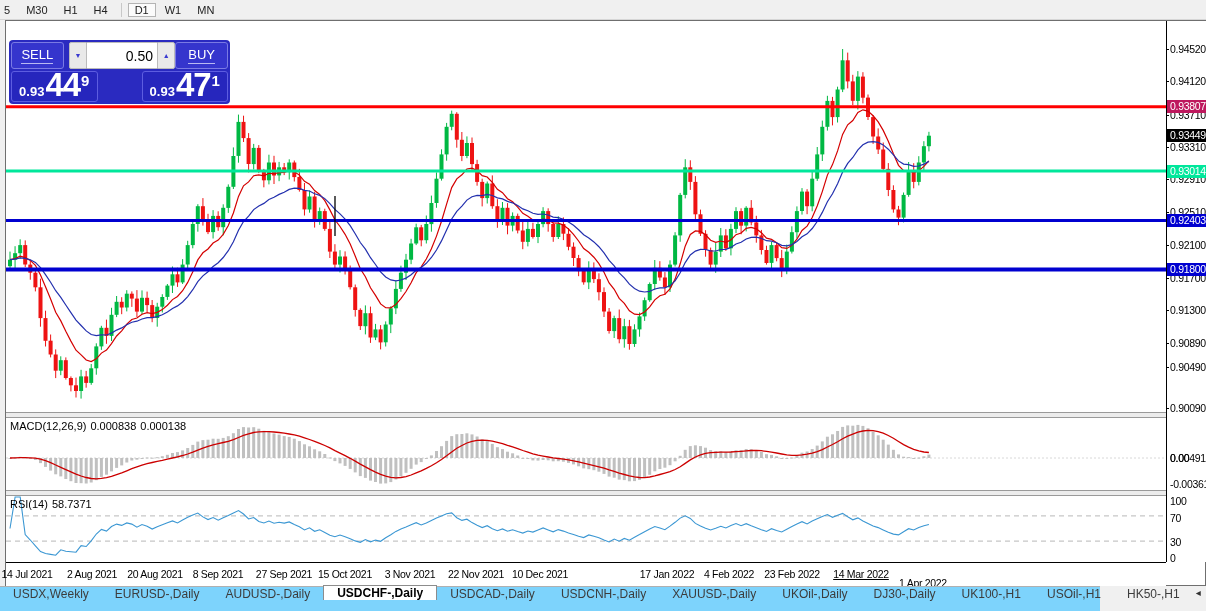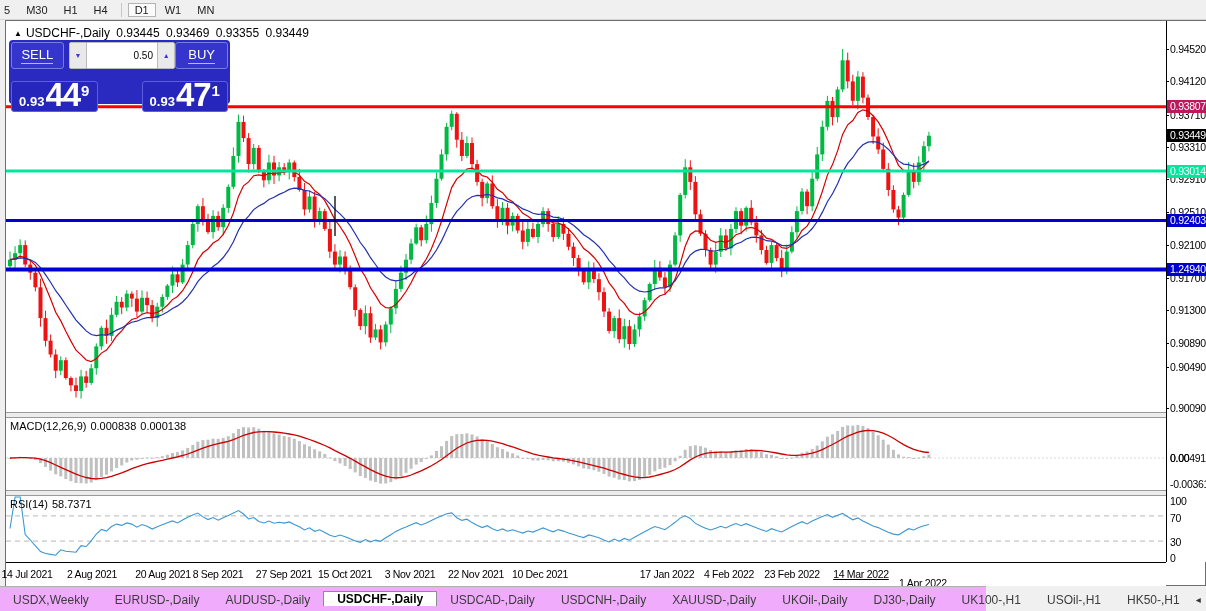--- a/index.html
+++ b/index.html
@@ -40,38 +40,38 @@
   .tp-row1{display:flex;height:27px;}
   .tp-btn{background:#3535cd;border:1px solid #7a7ae4;border-radius:3px;color:#fff;font-size:13px;
           display:flex;align-items:center;justify-content:center;cursor:pointer;}
   .tp-btn .ul{border-bottom:1px solid #b9b9f2;padding-bottom:1px;}
   .tp-sell{width:56px;} .tp-buy{width:56px;margin-left:auto;}
   .tp-spin{width:18px;background:#e9e9e9;border:1px solid #bbb;color:#3a3ad0;font-size:7px;
            display:flex;align-items:center;justify-content:center;cursor:pointer;}
   .tp-spin.dn{margin-left:5px;border-radius:2px 0 0 2px;}
   .tp-spin.up{border-radius:0 2px 2px 0;}
   .tp-vol{width:62px;background:#fff;border:1px solid #bbb;border-left:none;border-right:none;
-          font-size:10px;color:#000;text-align:right;padding:0 4px;font-family:"Liberation Sans",sans-serif;}
-  .tp-row2{display:flex;height:31px;margin-top:12px;gap:40px;}
+          font-size:14px;color:#000;text-align:right;padding:0 4px;font-family:"Liberation Sans",sans-serif;}
+  .tp-row2{display:flex;height:31px;margin-top:2px;gap:40px;}
   .tp-price{flex:1;background:#2626bd;border:1px solid #5d5de0;border-radius:3px;color:#fff;
             display:flex;align-items:flex-end;justify-content:center;padding-bottom:0;line-height:1;cursor:pointer;}
   .tp-price+.tp-price{margin-left:4px;}
   .tp-price .small{font-size:13px;font-weight:bold;margin:0 1px 3px 0;}
   .tp-price .big{font-size:33px;font-weight:bold;letter-spacing:-1px;}
   .tp-price .sup{font-size:15px;font-weight:bold;margin:0 0 13px 1px;}
   
   .ind-label{position:absolute;left:4px;top:2px;font-size:11px;color:#000;z-index:4;}
   .ind-label span{margin-right:4px;}
   
   .date-axis{position:absolute;left:0;top:541px;width:1160px;height:23px;background:#fff;
              border-top:1px solid #000;font-size:10.5px;color:#000;}
   .date-label{position:absolute;top:5px;transform:translateX(-50%);white-space:nowrap;letter-spacing:-0.3px;}
   
-  .tabbar{position:absolute;left:0;top:586px;width:986px;height:25px;background:#f0abfc;
-          border-top:1px solid #b0b0b0;display:flex;align-items:center;font-size:12px;color:#3c3c3c;}
+  .tabbar{position:absolute;left:0;top:586px;width:1100px;height:25px;background:#7dd3fc;
+          border-top:1px solid #b0b0b0;display:flex;align-items:flex-start;font-size:12px;color:#3c3c3c;}
   .tab{display:flex;align-items:center;padding:0 13px;white-space:nowrap;cursor:pointer;}
   .tab.active{background:#fff;border:1px solid #8c8c8c;border-bottom:none;font-weight:bold;color:#000;margin-top:-2px;z-index:2;}
   .tab-div{width:1px;align-self:center;height:13px;background:#b9b9b9;}
   .tab-arrows{margin-left:auto;display:flex;align-items:center;padding-right:3px;color:#333;font-size:10px;}
   .tab-arrows span{padding:0 3px;cursor:pointer;}
 </style>
 </head>
 <body>
 
 <div class="app">
@@ -456,27 +456,20 @@
           <line x1="922.937" y1="110.8" x2="922.937" y2="130.4" stroke="#00b843" stroke-width="1"></line>
           <rect x="920.9" y="114.7" width="4" height="10.5" fill="#00b843"></rect>
           <polyline points="4.0,238.7 9.1,237.5 14.2,235.1 19.2,236.6 24.3,239.4 29.4,244.3 34.5,253.9 39.5,265.8 44.6,278.1 49.7,291.2 54.8,299.9 59.8,310.3 64.9,320.1 70.0,329.2 75.1,333.9 80.2,339.0 85.2,340.5 90.3,337.8 95.4,332.1 100.5,329.0 105.5,322.6 110.6,315.0 115.7,309.8 120.8,303.1 125.8,298.5 130.9,297.0 136.0,293.3 141.1,291.7 146.2,292.6 151.2,291.4 156.3,288.6 161.4,284.2 166.5,278.6 171.5,275.5 176.6,269.7 181.7,261.4 186.8,250.8 191.8,238.9 196.9,231.8 202.0,228.0 207.1,222.0 212.2,219.1 217.2,213.3 222.3,204.6 227.4,192.0 232.5,175.4 237.5,164.8 242.6,160.9 247.7,154.7 252.8,153.8 257.9,154.8 262.9,152.3 268.0,152.7 273.1,151.6 278.2,151.5 283.2,149.7 288.3,150.8 293.4,154.1 298.5,160.4 303.5,163.1 308.6,169.6 313.7,173.4 318.8,179.6 323.9,188.9 328.9,198.8 334.0,205.5 339.1,213.3 344.2,222.9 349.2,234.9 354.3,247.7 359.4,255.8 364.5,266.8 369.5,274.4 374.6,282.9 379.7,286.7 384.8,286.8 389.9,283.4 394.9,277.6 400.0,270.5 405.1,261.8 410.2,251.7 415.2,245.8 420.3,238.0 425.4,227.8 430.5,215.1 435.5,200.2 440.6,183.1 445.7,166.6 450.8,157.9 455.9,153.8 460.9,148.0 466.0,147.1 471.1,149.6 476.2,154.6 481.2,156.0 486.3,161.4 491.4,168.3 496.5,171.7 501.5,177.7 506.6,180.8 511.7,186.1 516.8,192.4 521.9,195.2 526.9,199.0 532.0,199.7 537.1,198.0 542.2,198.9 547.2,202.0 552.3,202.2 557.4,204.1 562.5,208.0 567.5,213.3 572.6,220.0 577.7,227.5 582.8,231.3 587.9,236.2 592.9,242.6 598.0,251.3 603.1,262.0 608.2,268.3 613.2,277.4 618.3,282.4 623.4,289.8 628.5,293.2 633.5,293.6 638.6,291.0 643.7,285.9 648.8,278.8 653.9,274.7 658.9,273.2 664.0,267.8 669.1,258.1 674.2,242.8 679.2,225.2 684.3,213.5 689.4,209.9 694.5,210.4 699.5,213.8 704.6,219.2 709.7,221.3 714.8,220.0 719.9,221.4 724.9,218.9 730.0,213.7 735.1,212.0 740.2,207.4 745.2,206.4 750.3,207.8 755.4,211.7 760.5,217.2 765.5,218.4 770.6,221.8 775.7,226.7 780.8,227.4 785.9,224.4 790.9,218.2 796.0,209.5 801.1,205.1 806.2,196.5 811.2,185.0 816.3,170.6 821.4,154.1 826.5,143.6 831.6,129.9 836.6,113.4 841.7,103.8 846.8,99.5 851.9,91.5 856.9,88.8 862.0,90.1 867.1,94.7 872.2,100.9 877.2,109.4 882.3,120.3 887.4,132.7 892.5,144.3 897.6,149.7 902.6,149.6 907.7,151.7 912.8,149.8 917.9,145.4 922.9,139.8" fill="none" stroke="#d40000" stroke-width="1.2"></polyline>
           <polyline points="4.0,238.7 9.1,238.1 14.2,236.8 19.2,237.4 24.3,238.8 29.4,241.4 34.5,246.7 39.5,253.6 44.6,261.2 49.7,269.7 54.8,276.3 59.8,284.0 64.9,291.6 70.0,299.1 75.1,304.5 80.2,309.9 85.2,313.5 90.3,314.6 95.4,313.9 100.5,314.0 105.5,312.1 110.6,309.1 115.7,306.9 120.8,303.7 125.8,301.2 130.9,300.2 136.0,298.0 141.1,296.6 146.2,296.7 151.2,295.6 156.3,293.8 161.4,291.0 166.5,287.4 171.5,284.9 176.6,281.0 181.7,275.6 186.8,268.7 191.8,260.7 196.9,254.9 202.0,250.7 207.1,245.4 212.2,241.7 217.2,236.5 222.3,229.7 227.4,220.7 232.5,209.3 237.5,200.5 242.6,195.1 247.7,188.6 252.8,184.9 257.9,182.4 262.9,178.5 268.0,176.2 273.1,173.4 278.2,171.3 283.2,168.4 288.3,167.2 293.4,167.4 298.5,169.4 303.5,170.0 308.6,172.8 313.7,174.4 318.8,177.6 323.9,182.6 328.9,188.4 334.0,192.9 339.1,198.2 344.2,204.7 349.2,212.7 354.3,221.5 359.4,228.2 364.5,236.7 369.5,243.5 374.6,250.9 379.7,255.9 384.8,258.9 389.9,259.8 394.9,259.0 400.0,257.1 405.1,253.8 410.2,249.2 415.2,246.4 420.3,242.3 425.4,236.5 430.5,229.0 435.5,219.9 440.6,209.0 445.7,198.0 450.8,190.4 455.9,185.1 460.9,179.1 466.0,175.7 471.1,174.3 476.2,174.6 481.2,173.4 486.3,174.5 491.4,176.9 496.5,177.9 501.5,180.4 506.6,181.8 511.7,184.5 516.8,187.9 521.9,189.8 526.9,192.3 532.0,193.3 537.1,193.0 542.2,194.0 547.2,196.1 552.3,196.7 557.4,198.3 562.5,200.9 567.5,204.3 572.6,208.7 577.7,213.7 582.8,217.0 587.9,220.9 592.9,225.7 598.0,231.9 603.1,239.3 608.2,244.8 613.2,251.8 618.3,256.9 623.4,263.2 628.5,267.5 633.5,270.2 638.6,271.0 643.7,270.3 648.8,268.0 653.9,266.9 658.9,266.9 664.0,264.6 669.1,259.9 674.2,251.7 679.2,241.6 684.3,233.9 689.4,230.1 694.5,228.4 699.5,228.5 704.6,229.9 709.7,230.0 714.8,228.5 719.9,228.4 724.9,226.4 730.0,223.0 735.1,221.2 740.2,218.0 745.2,216.4 750.3,216.2 755.4,217.4 760.5,219.7 765.5,220.2 770.6,221.8 775.7,224.3 780.8,224.9 785.9,223.6 790.9,220.4 796.0,215.7 801.1,212.8 806.2,207.5 811.2,200.5 816.3,191.4 821.4,180.8 826.5,172.7 831.6,162.8 836.6,151.1 841.7,142.4 846.8,136.5 851.9,128.8 856.9,123.8 862.0,121.2 867.1,120.6 872.2,121.4 877.2,123.9 882.3,128.2 887.4,133.9 892.5,139.9 897.6,143.1 902.6,143.7 907.7,145.4 912.8,145.0 917.9,143.1 922.9,140.4" fill="none" stroke="#2330ae" stroke-width="1.2"></polyline>
           <line x1="0" y1="85.8" x2="1160" y2="85.8" stroke="#ff0000" stroke-width="3"></line>
           <line x1="0" y1="150.0" x2="1160" y2="150.0" stroke="#00e79b" stroke-width="3"></line>
           <line x1="0" y1="199.6" x2="1160" y2="199.6" stroke="#0000d0" stroke-width="3"></line>
           <line x1="0" y1="248.4" x2="1160" y2="248.4" stroke="#0000d0" stroke-width="4"></line>
           <line x1="329" y1="175" x2="329" y2="215" stroke="#000" stroke-width="1.3"></line>
         </svg>
-      <div class="ohlc-title">
-        <span class="tri">▲</span><span>USDCHF-,Daily</span>
-        <span>0.93445</span>
-        <span>0.93469</span>
-        <span>0.93355</span>
-        <span>0.93449</span>
-      </div>
 
       <div class="trade-panel">
         <div class="tp-row1">
           <div class="tp-btn tp-sell">
               <span class="ul">SELL</span>
             </div>
           <div class="tp-spin dn">
               <span>▼</span>
             </div>
           <input class="tp-vol" value="0.50" style="">
@@ -705,21 +698,21 @@
           <polyline points="4.0,32.5 9.1,1.0 14.2,1.0 19.2,38.6 24.3,44.0 29.4,49.8 34.5,55.5 39.5,57.5 44.6,58.4 49.7,59.2 54.8,53.8 59.8,55.3 64.9,55.8 70.0,56.2 75.1,49.7 80.2,50.5 85.2,44.8 90.3,38.0 95.4,33.4 100.5,35.1 105.5,30.5 110.6,28.1 115.7,29.4 120.8,26.9 125.8,28.1 130.9,31.2 136.0,28.5 141.1,30.2 146.2,33.1 151.2,30.7 156.3,28.8 161.4,26.8 166.5,24.9 171.5,27.0 176.6,24.0 181.7,21.3 186.8,18.9 191.8,17.1 196.9,20.9 202.0,23.6 207.1,21.6 212.2,24.2 217.2,21.8 222.3,19.6 227.4,16.9 232.5,14.6 237.5,18.0 242.6,23.0 247.7,21.5 252.8,25.4 257.9,27.0 262.9,25.1 268.0,27.2 273.1,26.3 278.2,27.1 283.2,25.9 288.3,28.6 293.4,30.8 298.5,33.9 303.5,31.8 308.6,35.3 313.7,33.8 318.8,36.4 323.9,39.2 328.9,40.7 334.0,39.1 339.1,40.7 344.2,42.7 349.2,44.9 354.3,46.3 359.4,43.6 364.5,45.8 369.5,44.1 374.6,45.3 379.7,41.7 384.8,38.7 389.9,35.4 394.9,32.9 400.0,31.0 405.1,28.8 410.2,26.7 415.2,28.9 420.3,26.9 425.4,24.4 430.5,22.0 435.5,19.9 440.6,17.8 445.7,16.9 450.8,21.7 455.9,24.4 460.9,23.2 466.0,26.6 471.1,29.3 476.2,31.6 481.2,29.7 486.3,32.8 491.4,34.7 496.5,32.9 501.5,35.2 506.6,33.8 511.7,35.6 516.8,37.1 521.9,35.0 526.9,36.1 532.0,33.9 537.1,31.9 542.2,33.9 547.2,35.8 552.3,33.6 557.4,35.1 562.5,36.9 567.5,38.5 572.6,40.2 577.7,41.6 582.8,38.9 587.9,40.2 592.9,41.8 598.0,44.0 603.1,46.0 608.2,43.0 613.2,45.2 618.3,42.4 623.4,44.2 628.5,41.2 633.5,38.6 638.6,35.7 643.7,33.0 648.8,30.5 653.9,32.1 658.9,33.7 664.0,30.1 669.1,26.3 674.2,22.1 679.2,19.8 684.3,22.4 689.4,27.4 694.5,30.1 699.5,32.2 704.6,34.0 709.7,32.3 714.8,30.3 719.9,32.0 724.9,29.6 730.0,27.6 735.1,29.7 740.2,27.7 745.2,29.8 750.3,31.7 755.4,33.7 760.5,35.4 765.5,32.7 770.6,34.5 775.7,36.0 780.8,33.2 785.9,30.5 790.9,27.9 796.0,25.7 801.1,28.0 806.2,25.0 811.2,22.7 816.3,20.4 821.4,18.5 826.5,21.3 831.6,19.3 836.6,17.4 841.7,20.8 846.8,23.8 851.9,21.9 856.9,25.0 862.0,27.6 867.1,30.1 872.2,31.6 877.2,33.9 882.3,36.2 887.4,38.1 892.5,38.9 897.6,35.7 902.6,32.7 907.7,34.0 912.8,31.6 917.9,29.7 922.9,28.5" fill="none" stroke="#3b97d3" stroke-width="1.1"></polyline>
         </svg>
       <div class="ind-label">
         <span>RSI(14)</span><span>58.7371</span>
       </div>
     </div>
 
     <div class="date-axis" id="date-axis">
         <div class="date-label" style="left: 21px;">14 Jul 2021</div>
         <div class="date-label" style="left: 86px;">2 Aug 2021</div>
-        <div class="date-label" style="left: 157px;">20 Aug 2021</div>
+        <div class="date-label" style="left: 149px;">20 Aug 2021</div>
         <div class="date-label" style="left: 212px;">8 Sep 2021</div>
         <div class="date-label" style="left: 278px;">27 Sep 2021</div>
         <div class="date-label" style="left: 339px;">15 Oct 2021</div>
         <div class="date-label" style="left: 404px;">3 Nov 2021</div>
         <div class="date-label" style="left: 470px;">22 Nov 2021</div>
         <div class="date-label" style="left: 534px;">10 Dec 2021</div>
         <div class="date-label" style="left: 598px; margin-top: 16px;">29 Dec 2021</div>
         <div class="date-label" style="left: 661px;">17 Jan 2022</div>
         <div class="date-label" style="left: 723px;">4 Feb 2022</div>
         <div class="date-label" style="left: 786px;">23 Feb 2022</div>
@@ -736,21 +729,21 @@
         <div class="axis-label" style="top: 184.89px;">0.92510<div class="tick"></div></div>
         <div class="axis-label" style="top: 218.117px;">0.92100<div class="tick"></div></div>
         <div class="axis-label" style="top: 250.533px;">0.91700<div class="tick"></div></div>
         <div class="axis-label" style="top: 282.949px;">0.91300<div class="tick"></div></div>
         <div class="axis-label" style="top: 316.175px;">0.90890<div class="tick"></div></div>
         <div class="axis-label" style="top: 340px;">0.90490<div class="tick"></div></div>
         <div class="axis-label" style="top: 381.007px;">0.90090<div class="tick"></div></div>
         <div class="px-label" style="top: 79.2815px; background: #be185d; color: rgb(255, 255, 255);">0.93807</div>
         <div class="px-label" style="top: 143.546px; background: rgb(0, 231, 155); color: rgb(255, 255, 255);">0.93014</div>
         <div class="px-label" style="top: 193.062px; background: rgb(0, 0, 208); color: rgb(255, 255, 255);">0.92403</div>
-        <div class="px-label" style="top: 241.929px; background: rgb(0, 0, 208); color: rgb(255, 255, 255);">1.24940</div>
+        <div class="px-label" style="top: 241.929px; background: rgb(0, 0, 208); color: rgb(255, 255, 255);">0.91800</div>
         <div class="px-label" style="top: 108.294px; background: rgb(0, 0, 0);">0.93449</div>
         <div class="axis-label" style="top: 401px; margin-top: 30px;">0.00491</div>
         <div class="axis-label" style="top: 431px;">0.00</div>
         <div class="axis-label" style="top: 457px;">-0.00361</div>
         <div class="axis-label" style="top: 474px;">100</div>
         <div class="axis-label" style="top: 491px;">70</div>
         <div class="axis-label" style="top: 515px;">30</div>
         <div class="axis-label" style="top: 531px;">0</div>
       </div>
   </div>

